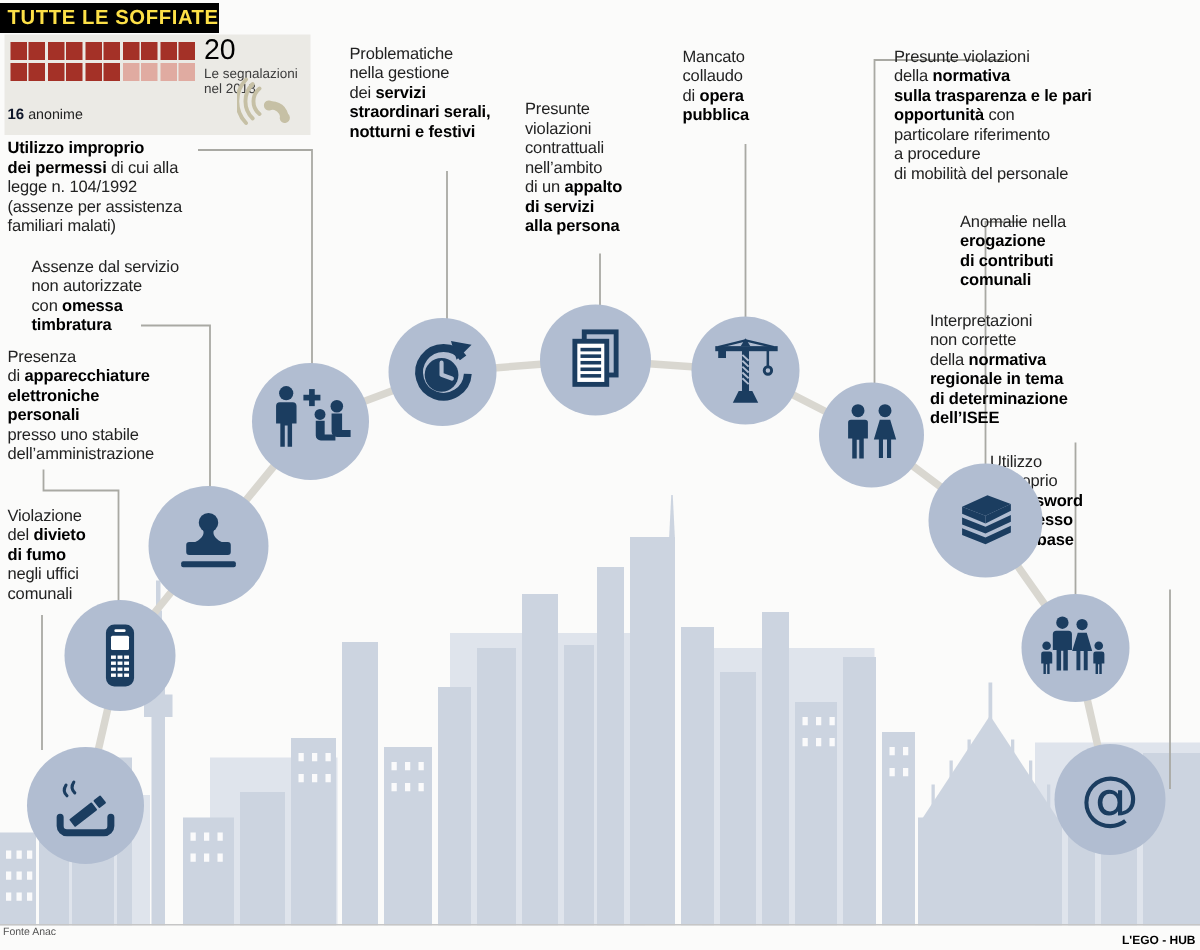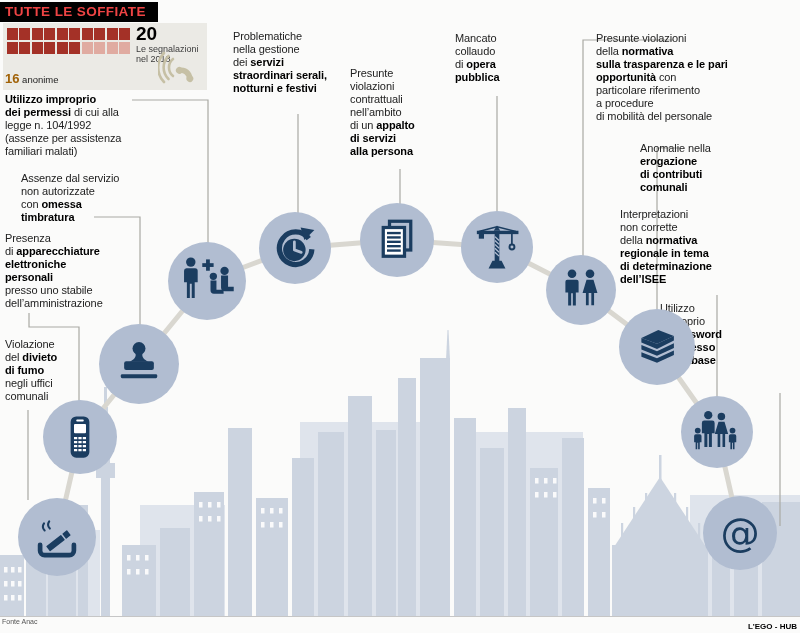--- a/index.html
+++ b/index.html
@@ -1,27 +1,27 @@
 <!DOCTYPE html>
 <html><head>
 <meta charset="utf-8">
 <style>
   *{margin:0;padding:0;box-sizing:border-box}
   html,body{width:800px;height:633px}
   body{position:relative;background:#fbfbfa;font-family:"Liberation Sans",sans-serif;overflow:hidden;color:#1d1d1d}
   .layer{position:absolute;left:0;top:0}
-  .title-bar{position:absolute;left:0;top:2px;background:#000;color:#ef4444;font-weight:bold;
-    font-size:13.5px;letter-spacing:.4px;padding:2px 12px 3px 5px}
+  .title-bar{position:absolute;left:0;top:2px;background:#000;color:#fde047;font-weight:bold;
+    font-size:13.5px;letter-spacing:.4px;padding:2px 0 3px 5px}
   .stats-box{position:absolute;left:3px;top:23px;width:204px;height:67px;background:#ebeae5}
   .waffle{position:absolute;left:4px;top:5px;width:130px;display:flex;flex-wrap:wrap;gap:1.6px}
   .sq{width:10.9px;height:12px;display:block}
-  .stat-big{position:absolute;left:133px;top:0;font-size:19px;font-weight:bold;color:#000}
+  .stat-big{position:absolute;left:133px;top:0;font-size:19px;font-weight:normal;color:#000}
   .stat-label{position:absolute;left:133px;top:21px;font-size:9px;line-height:10px;color:#3c3c3c;white-space:pre-line}
   .anon{position:absolute;left:2px;top:48px;font-size:9.5px;color:#222}
-  .anon b{font-size:13px;color:#a16207}
+  .anon b{font-size:10px;color:#0f172a}
   .lb{position:absolute;font-size:11px;line-height:13px;letter-spacing:-.1px;color:#222}
   .lb b{color:#000}
   .t-left{text-align:left}.t-center{text-align:left}.t-right{}
   .circle{position:absolute;border-radius:50%;background:#b1bdd1;display:flex;align-items:center;justify-content:center}
   .circle svg{display:block}
   .rule{position:absolute;left:0;top:616px;width:800px;height:1px;background:#c6c6c6}
   .src{position:absolute;left:2px;top:618px;font-size:7px;color:#555}
   .credit{position:absolute;right:3px;top:622px;font-size:8px;font-weight:bold;color:#000}
 </style>
 </head>

